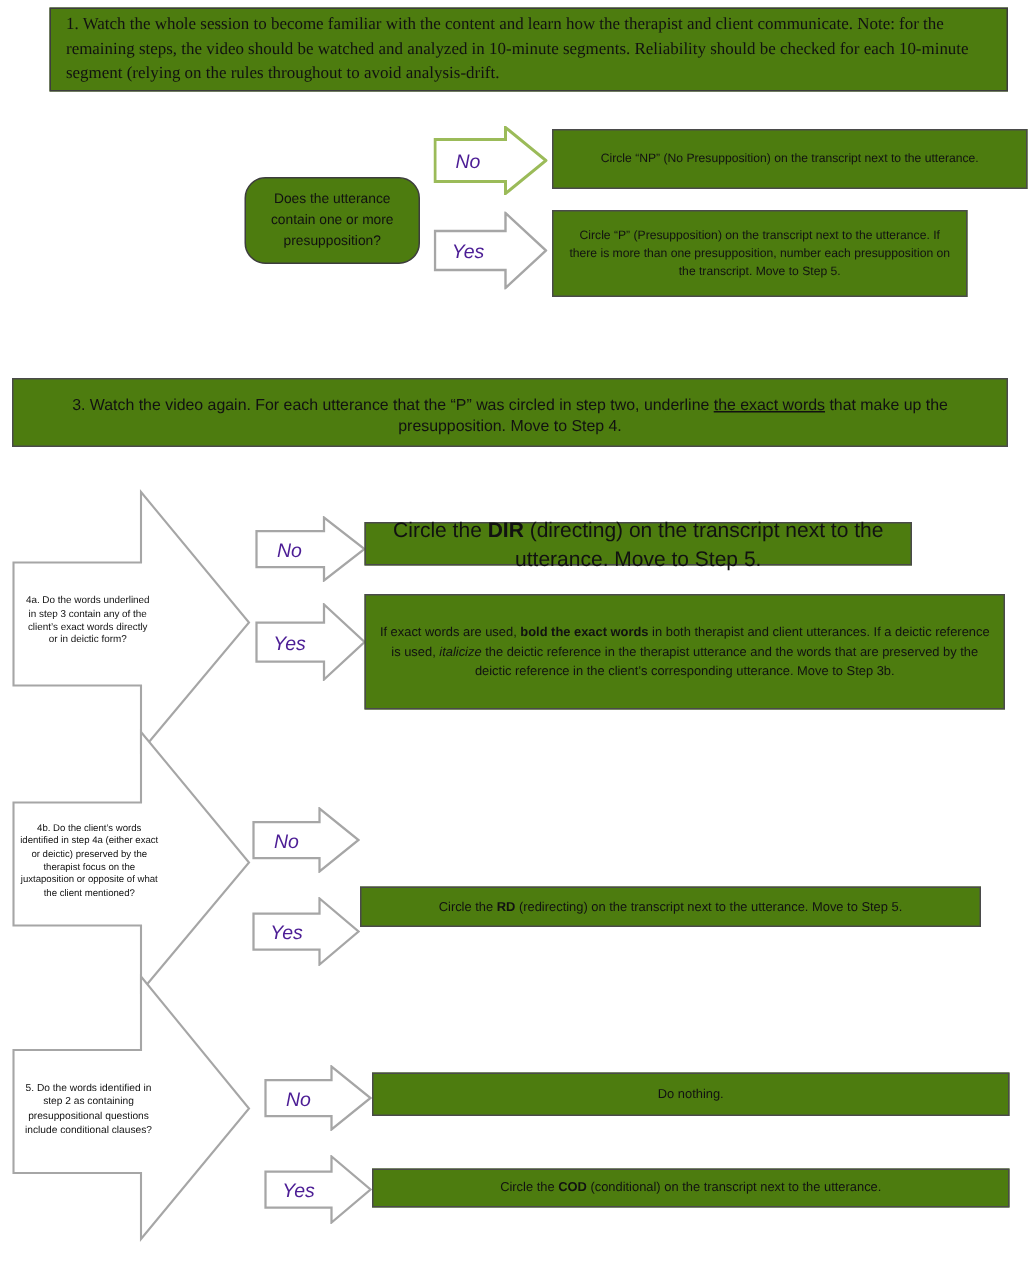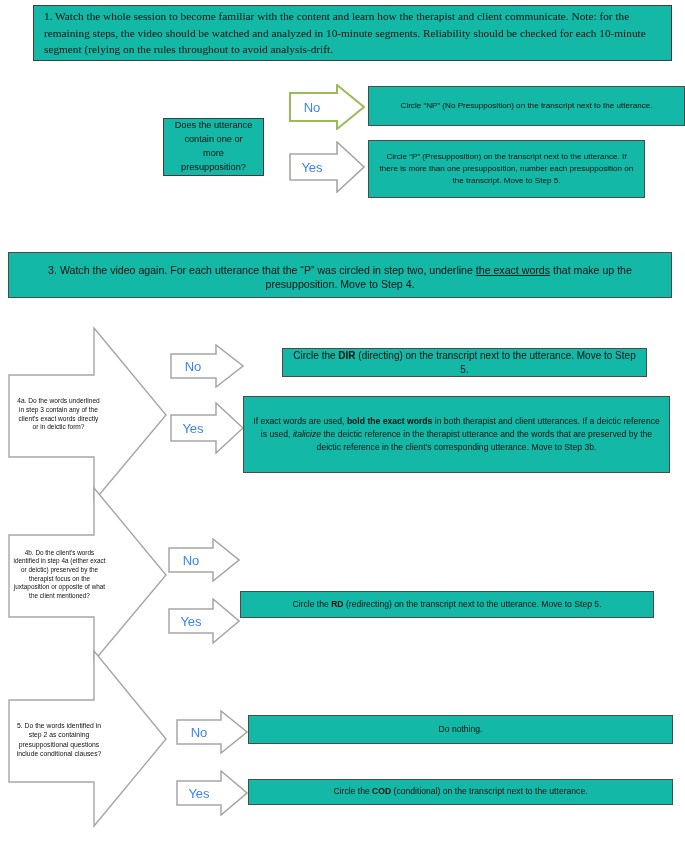--- a/index.html
+++ b/index.html
@@ -20,21 +20,21 @@
     position: absolute;
     left: 0; top: 0;
     width: 685px;
     height: 841px;
   }
 
   
   .box {
     position: absolute;
     box-sizing: border-box;
-    background: #14b8a6;
+    background: #4d7c0f;
     border: 1.4px solid #4a4a4a;
     display: flex;
     align-items: center;
     justify-content: center;
     text-align: center;
     padding: 5px 9px;
     line-height: 1.32;
   }
   .box-serif {
     font-family: "Liberation Serif", serif;
@@ -57,32 +57,33 @@
   #step3-box {
     left: 8px; top: 252px; width: 664px; height: 46px;
     font-size: 10.6px;
     border-color: #4a4a4a;
     border-width: 1.6px;
     align-items: flex-end;
   }
 
   
   #decision-box {
-    left: 163px; top: 118px; width: 101px; height: 58px;
+    left: 163px; top: 118px; width: 117px; height: 58px;
     font-size: 9.2px;
     border-color: #3d3d3d;
     border-width: 1.5px;
     line-height: 1.5;
+    border-radius: 14px;
   }
 
   
   #np-box   { left: 368px; top: 86px;  width: 317px; height: 40px; font-size: 8.1px; line-height:1.45;}
   #p-box    { left: 368px; top: 140px; width: 277px; height: 58px; font-size: 8.1px; line-height:1.5;}
 
-  #dir-box  { left: 243px; top: 348px; width: 365px; height: 29px; font-size: 10px; margin-left: 39px; }
+  #dir-box  { left: 243px; top: 348px; width: 365px; height: 29px; font-size: 14px; }
   #bold-box { left: 243px; top: 396px; width: 427px; height: 77px; font-size: 8.6px; line-height:1.55;}
 
   #con-box  { left: 240px; top: 543px; width: 430px; height: 27px; font-size: 8.6px; }
   #rd-box   { left: 240px; top: 591px; width: 414px; height: 27px; font-size: 8.6px; }
 
   #nothing-box { left: 248px; top: 715px; width: 425px; height: 29px; font-size: 8.6px; }
   #cod-box     { left: 248px; top: 779px; width: 425px; height: 26px; font-size: 8.6px; }
 
   
   .chev {
@@ -129,22 +130,23 @@
   .yn { position: absolute; }
   .yn svg { display: block; }
   .yn .yn-label {
     position: absolute;
     left: 0; top: 0;
     width: 46px; height: 100%;
     display: flex;
     align-items: center;
     justify-content: center;
     font-size: 13px;
-    color: #3b82f6;
+    color: #4c1d95;
     pointer-events: none;
+    font-style: italic;
   }
 
   #no-1  { left: 289px; top: 84px;  width: 76px; height: 46px; }
   #yes-1 { left: 289px; top: 141px; width: 76px; height: 52px; }
 
   #no-2  { left: 170px; top: 344px; width: 74px; height: 44px; }
   #yes-2 { left: 170px; top: 402px; width: 74px; height: 52px; }
 
   #no-3  { left: 168px; top: 538px; width: 72px; height: 44px; }
   #yes-3 { left: 168px; top: 598px; width: 72px; height: 46px; }

